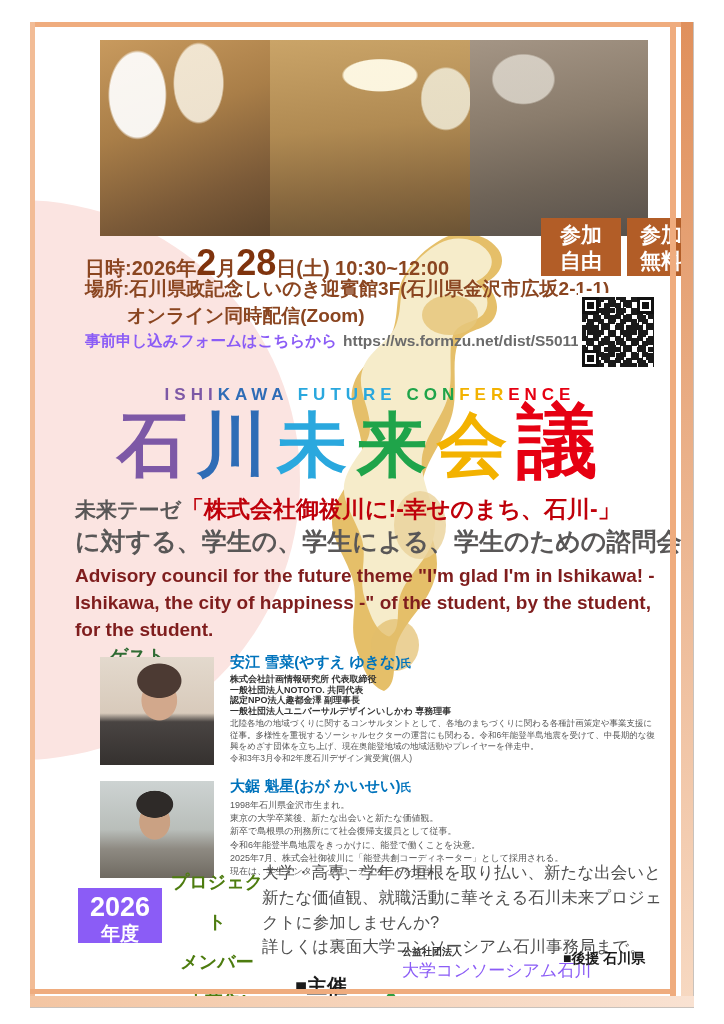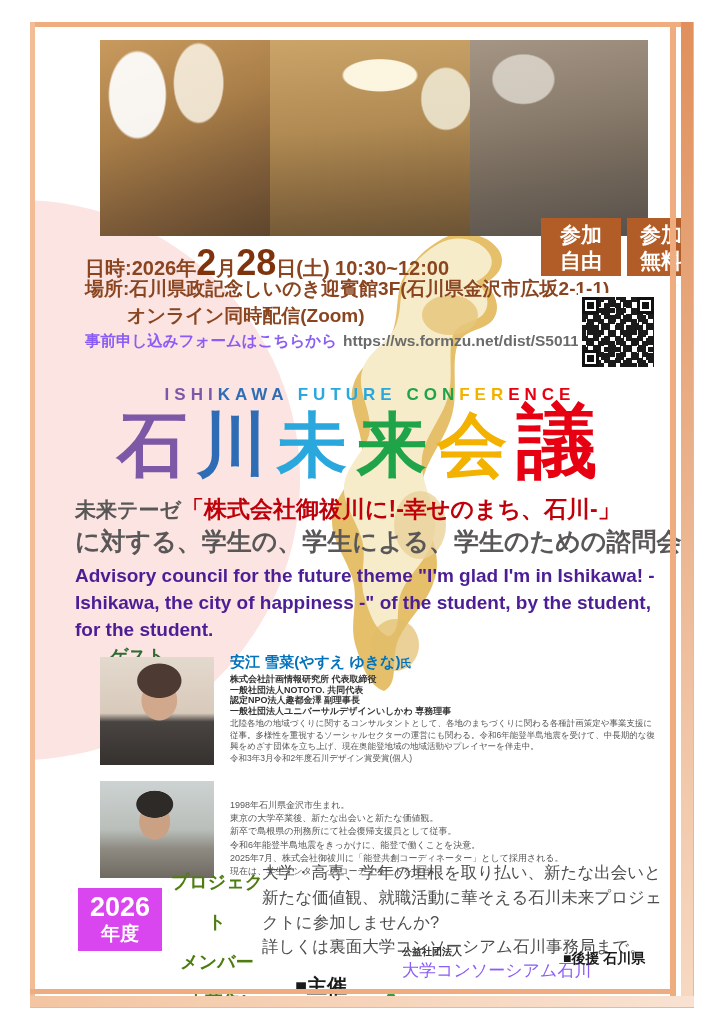--- a/index.html
+++ b/index.html
@@ -65,21 +65,21 @@
   
   .title-en{left:8px;top:363px;width:664px;text-align:center;font-size:17px;font-weight:bold;letter-spacing:5px;white-space:nowrap;z-index:10;}
   .title-jp{left:0;top:376px;width:664px;text-align:center;font-weight:900;font-size:70px;letter-spacing:10px;line-height:1.1;white-space:nowrap;z-index:10;}
   .title-jp .ch-last{font-size:80px;}
 
   
   .theme1{left:45px;top:472px;white-space:nowrap;z-index:10;}
   .theme-label{font-size:21px;color:#595757;font-weight:bold;}
   .theme-quote{font-size:23px;color:#bf000a;font-weight:bold;}
   .theme2{left:45px;top:503px;font-size:25px;color:#595757;font-weight:bold;white-space:nowrap;z-index:10;}
-  .desc-en{left:45px;top:540px;width:600px;font-size:19px;line-height:27px;color:#4c1d95;font-weight:bold;z-index:10;}
+  .desc-en{left:45px;top:540px;width:600px;font-size:19px;line-height:27px;color:#7f1d1d;font-weight:bold;z-index:10;}
 
   
   .guests-label{left:80px;top:622px;font-size:18px;color:#2f6b33;font-weight:bold;z-index:10;}
   .gphoto{z-index:10;}
   .guest1-photo{left:70px;top:635px;width:114px;height:108px;background:
     radial-gradient(36px 28px at 52% 22%, #4c3a33 0 60%, transparent 63%),
     radial-gradient(30px 34px at 52% 40%, #d2a88c 0 58%, transparent 61%),
     linear-gradient(180deg,#e3d9cd 0%,#d8cabb 52%,#494442 60%,#35312f 100%);}
   .guest2-photo{left:70px;top:759px;width:114px;height:97px;background:
     radial-gradient(30px 22px at 48% 24%, #2e2a28 0 60%, transparent 63%),
@@ -87,21 +87,21 @@
     linear-gradient(180deg,#cdd3d2 0%,#b9beba 50%,#8e8a82 70%,#6f6a61 100%);}
   .guest-name{color:#0073bc;font-weight:bold;font-size:15px;white-space:nowrap;z-index:10;}
   .guest-name .suffix{font-size:11px;}
   .guest1-name{left:200px;top:631px;}
   .guest2-name{left:200px;top:755px;}
   .guest1-titles{left:200px;top:652px;font-size:9px;line-height:10.5px;color:#333;font-weight:bold;z-index:10;white-space:nowrap;}
   .guest1-bio{left:200px;top:696px;width:430px;font-size:8.5px;line-height:11.5px;color:#555;z-index:10;}
   .guest2-bio{left:200px;top:777px;font-size:9px;line-height:13.2px;color:#555;z-index:10;white-space:nowrap;}
 
   
-  .recruit-box{left:48px;top:866px;width:84px;height:63px;background:#d946ef;color:#fff;text-align:center;z-index:10;}
+  .recruit-box{left:48px;top:866px;width:84px;height:55px;background:#8b5cf6;color:#fff;text-align:center;z-index:10;}
   .recruit-year{font-size:27px;font-weight:bold;line-height:30px;margin-top:4px;}
   .recruit-unit{font-size:19px;font-weight:bold;line-height:24px;}
   .recruit-headline{left:132px;top:840px;width:110px;text-align:center;color:#4d7c0f;font-weight:bold;font-size:18px;line-height:40px;z-index:10;}
   .recruit-body{left:232px;top:838px;width:402px;font-size:16.5px;line-height:25px;color:#4d4d4d;z-index:10;}
   .recruit-note{left:232px;top:914px;font-size:16.5px;color:#4d4d4d;z-index:10;white-space:nowrap;}
 
   
   .footer-host{left:265px;top:951px;font-size:20px;font-weight:bold;color:#1a1a1a;z-index:10;}
   .uci-logo{left:310px;top:920px;width:58px;height:44px;z-index:10;font-weight:900;font-size:31px;margin-top:48px;}
   .logo-u{color:#2f9e41;}
@@ -185,20 +185,23 @@
     <div>一般社団法人NOTOTO. 共同代表</div>
     <div>認定NPO法人趣都金澤 副理事長</div>
     <div>一般社団法人ユニバーサルデザインいしかわ 専務理事</div>
   </div>
   <div class="abs guest1-bio">
     <div>北陸各地の地域づくりに関するコンサルタントとして、各地のまちづくりに関わる各種計画策定や事業支援に従事。多様性を重視するソーシャルセクターの運営にも関わる。令和6年能登半島地震を受けて、中長期的な復興をめざす団体を立ち上げ、現在奥能登地域の地域活動やプレイヤーを伴走中。</div>
     <div>令和3年3月令和2年度石川デザイン賞受賞(個人)</div>
   </div>
 
   <div class="abs gphoto guest2-photo"></div>
+  <div class="abs guest-name guest2-name">
+    <span>大鋸 魁星(おが かいせい)</span><span class="suffix">氏</span>
+  </div>
   <div class="abs guest2-bio">
     <div>1998年石川県金沢市生まれ。</div>
     <div>東京の大学卒業後、新たな出会いと新たな価値観。</div>
     <div>新卒で島根県の刑務所にて社会復帰支援員として従事。</div>
     <div>令和6年能登半島地震をきっかけに、能登で働くことを決意。</div>
     <div>2025年7月、株式会社御祓川に「能登共創コーディネーター」として採用される。</div>
     <div>現在は、学生インターンのコーディネートを担当。</div>
   </div>
 
   <div class="abs recruit-box">

